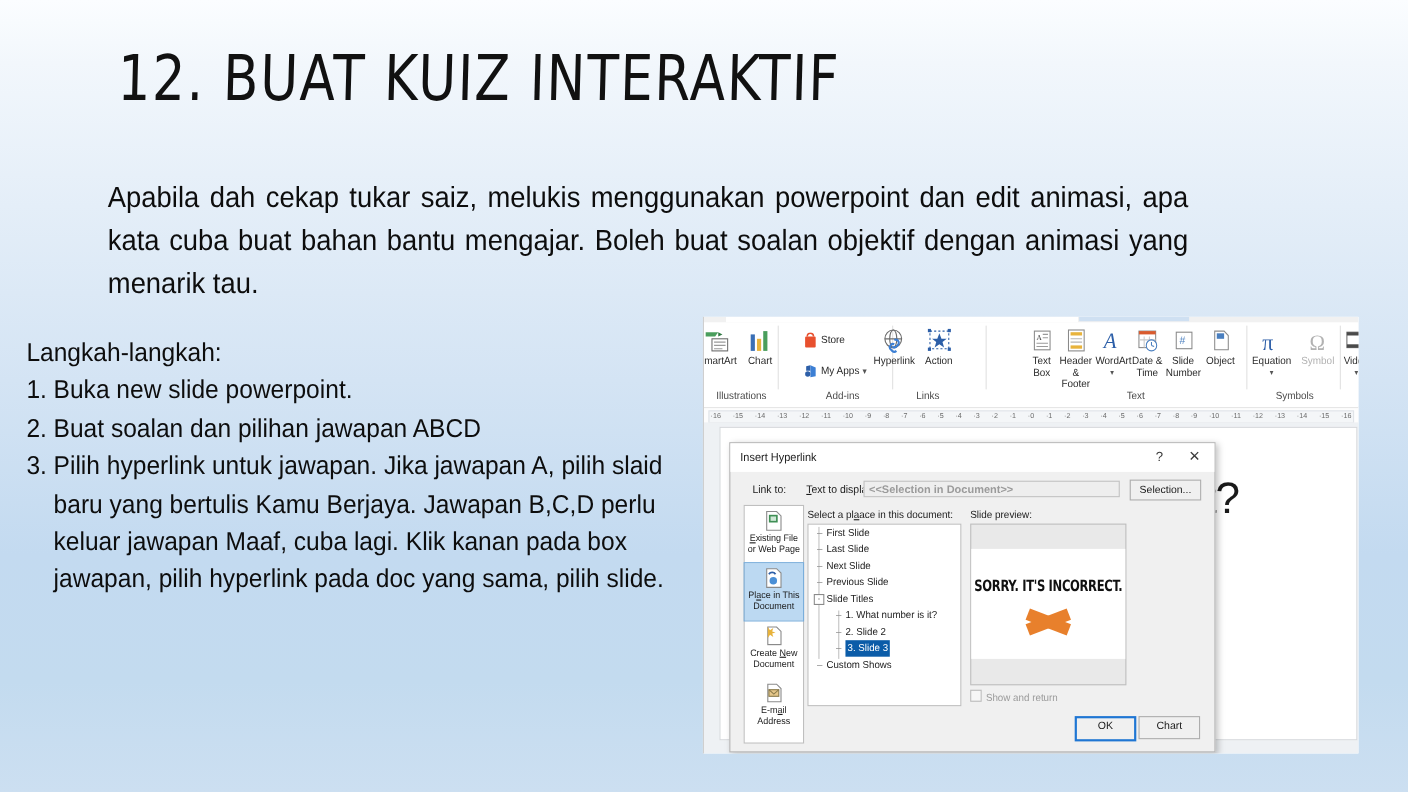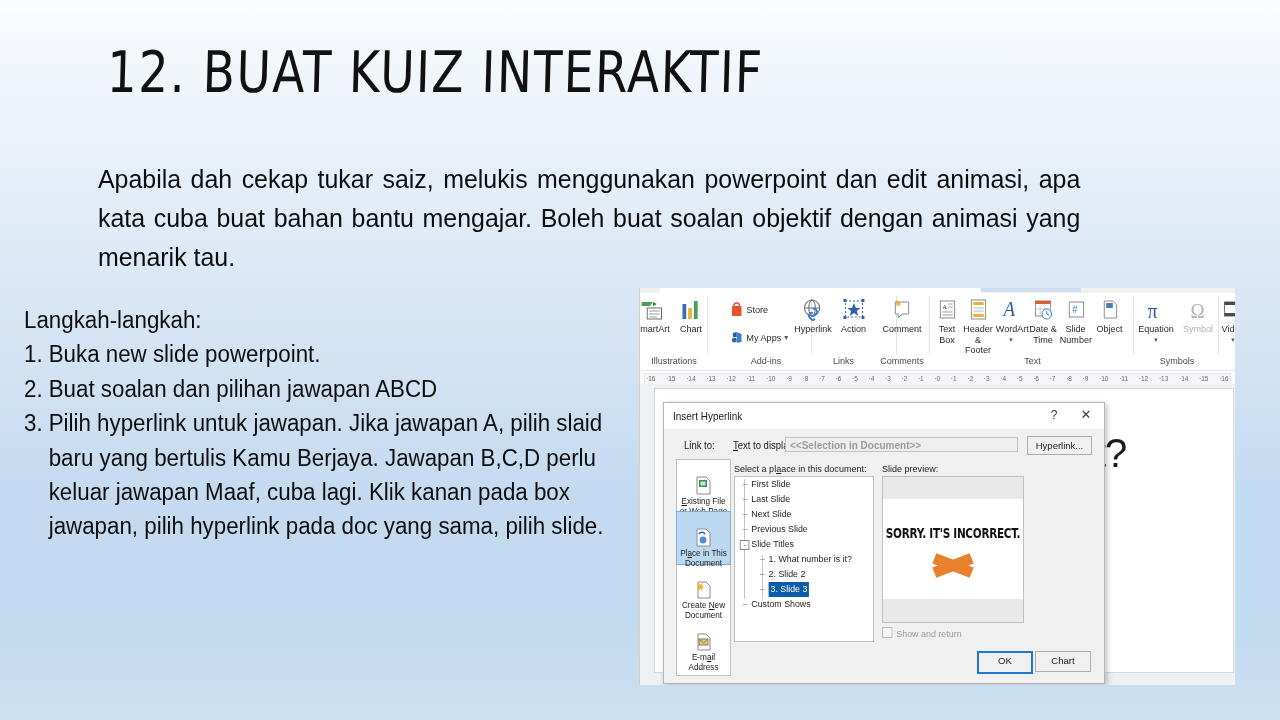--- a/index.html
+++ b/index.html
@@ -111,21 +111,21 @@
     box-sizing:border-box;overflow:hidden;white-space:nowrap;font-weight:bold;
   }
   .screentip{
     position:absolute;left:363px;top:33px;width:63px;height:17px;
     background:#f0f0f0;border:1px solid #adadad;
     font-size:9.5px;color:#1b1b1b;text-align:center;line-height:17px;cursor:pointer;
   }
 
   
   .rail{position:absolute;left:12px;top:56px;width:53px;height:215px;background:#ffffff;border:1px solid #bfbfbf;}
-  .railitem{position:relative;height:52px;padding-top:16px;box-sizing:border-box;text-align:center;cursor:pointer;}
+  .railitem{position:relative;height:52px;padding-top:4px;box-sizing:border-box;text-align:center;cursor:pointer;}
   .railitem.sel{background:#bcd9f2;outline:1px solid #7aaedb;}
   .railitem .ic{display:block;height:20px;margin-bottom:1px;}
   .railitem .t{display:block;font-size:8.6px;color:#1b1b1b;line-height:9.6px;transform:scaleX(0.95);}
   .railitem .t u{text-decoration:underline;}
 
   .placelabel{position:absolute;left:70px;top:60px;font-size:9.5px;color:#1b1b1b;transform:scaleX(0.95);transform-origin:left top;}
   .placelabel u{text-decoration:underline;}
   .tree{
     position:absolute;left:70px;top:73px;width:138px;height:164px;
     background:#ffffff;border:1px solid #bfbfbf;overflow:hidden;
@@ -277,33 +277,20 @@
               <rect x="1" y="18" width="3" height="3" fill="#2d5fa8"></rect>
               <rect x="20" y="18" width="3" height="3" fill="#2d5fa8"></rect>
             </svg>
           </span>
           <span class="lbl">Action</span>
         </div>
         <div class="gname">Links</div>
         <div class="sep"></div>
       </div>
 
-      <div class="grp" style="left:234px;width:56px;">
-        <div class="btn" style="left:4px;top:4px;width:48px;">
-          <span class="glyph">
-            <svg width="24" height="24" viewBox="0 0 24 24">
-              <path d="M5 4 L19 4 L19 16 L12 16 L8 20 L8 16 L5 16 Z" fill="#ffffff" stroke="#8a8a8a"></path>
-              <path d="M7 2 l1.4 2.4 L11 3 L9.6 5.4 L12 6.2 L9.2 6.6 L9.6 9 L8 7 L6.2 9 L6.6 6.6 L4 6.2 L6.4 5.4 L5 3 Z" fill="#e8b33c"></path>
-            </svg>
-          </span>
-          <span class="lbl">Comment</span>
-        </div>
-        <div class="gname">Comments</div>
-        <div class="sep"></div>
-      </div>
 
       <div class="grp" style="left:291px;width:203px;">
         <div class="btn" style="left:2px;top:4px;width:28px;">
           <span class="glyph">
             <svg width="22" height="24" viewBox="0 0 22 24">
               <rect x="4" y="3" width="15" height="17" fill="#fff" stroke="#8a8a8a"></rect>
               <text x="6" y="11" font-size="7" fill="#333" font-family="serif">A</text>
               <line x1="12" y1="6" x2="17" y2="6" stroke="#9a9a9a"></line>
               <line x1="12" y1="9" x2="17" y2="9" stroke="#9a9a9a"></line>
               <line x1="6" y1="14" x2="17" y2="14" stroke="#9a9a9a"></line>
@@ -461,21 +448,21 @@
     <div class="dlg">
       <div class="tbar">
         <span class="ttl">Insert Hyperlink</span>
         <span class="help">?</span>
         <span class="close">✕</span>
       </div>
 
       <span class="lnkto">Link to:</span>
       <span class="ttdlabel"><u>T</u><span>ext to display:</span></span>
       <div class="ttdfield">&lt;&lt;Selection in Document&gt;&gt;</div>
-      <div class="screentip"><span>Hyperlink...</span></div>
+      <div class="screentip"><span>Selection...</span></div>
 
       <div class="rail">
         <div class="railitem">
           <span class="ic">
             <svg width="17" height="19" viewBox="0 0 17 19">
               <path d="M2 1 L11 1 L15 5 L15 18 L2 18 Z" fill="#fff" stroke="#8a8a8a"></path>
               <rect x="4" y="4" width="8" height="7" fill="#3f8f55"></rect>
               <rect x="5.5" y="5.5" width="5" height="4" fill="#cfe7d6"></rect>
             </svg>
           </span>

